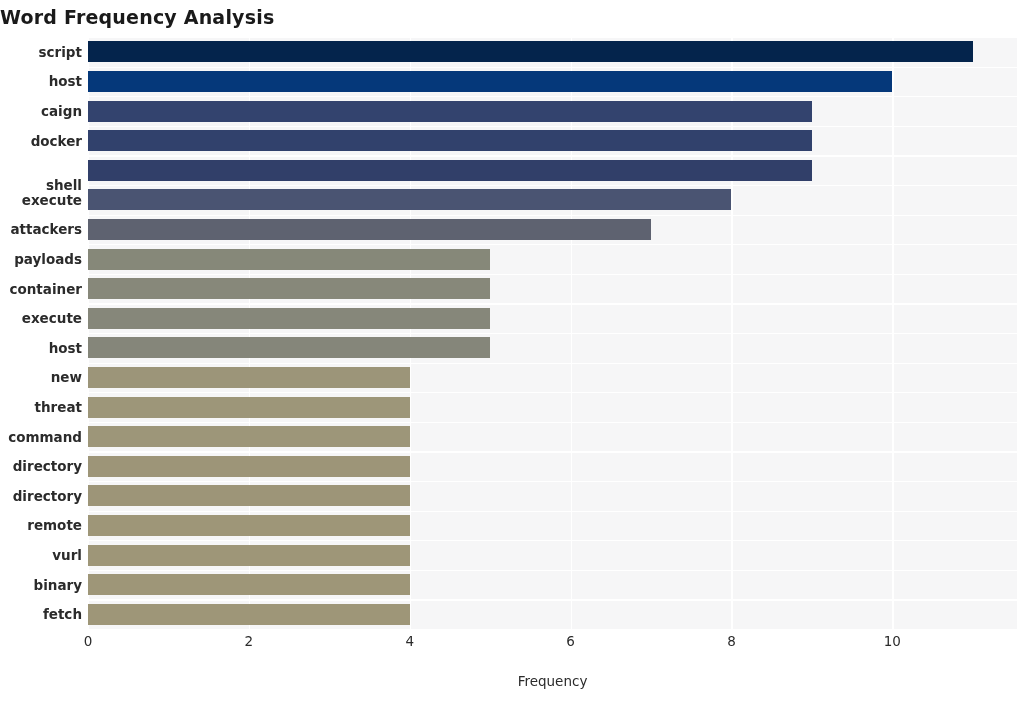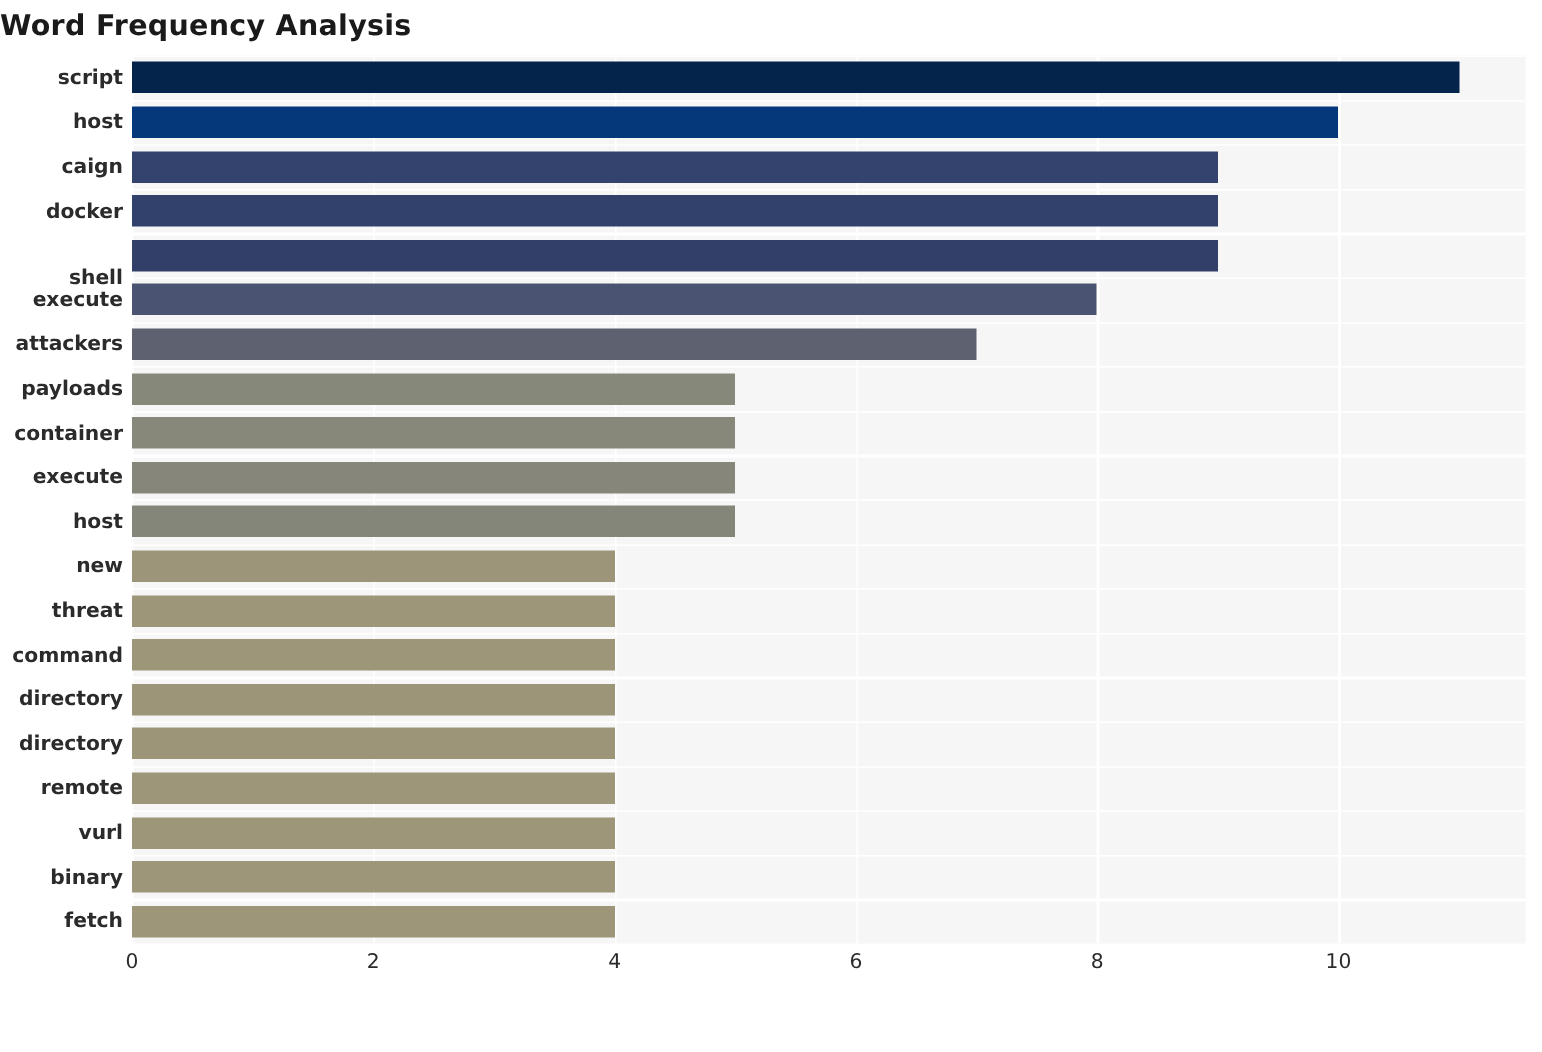--- a/index.html
+++ b/index.html
@@ -188,14 +188,15 @@
 
   <div id="xlabels">
       <div class="xtick-label" style="left: 88px;">0</div>
       <div class="xtick-label" style="left: 248.866px;">2</div>
       <div class="xtick-label" style="left: 409.732px;">4</div>
       <div class="xtick-label" style="left: 570.597px;">6</div>
       <div class="xtick-label" style="left: 731.463px;">8</div>
       <div class="xtick-label" style="left: 892.329px;">10</div>
     </div>
 
+  <div id="xaxis-title">Frequency</div>
 
 </div>
 
 </body></html>

